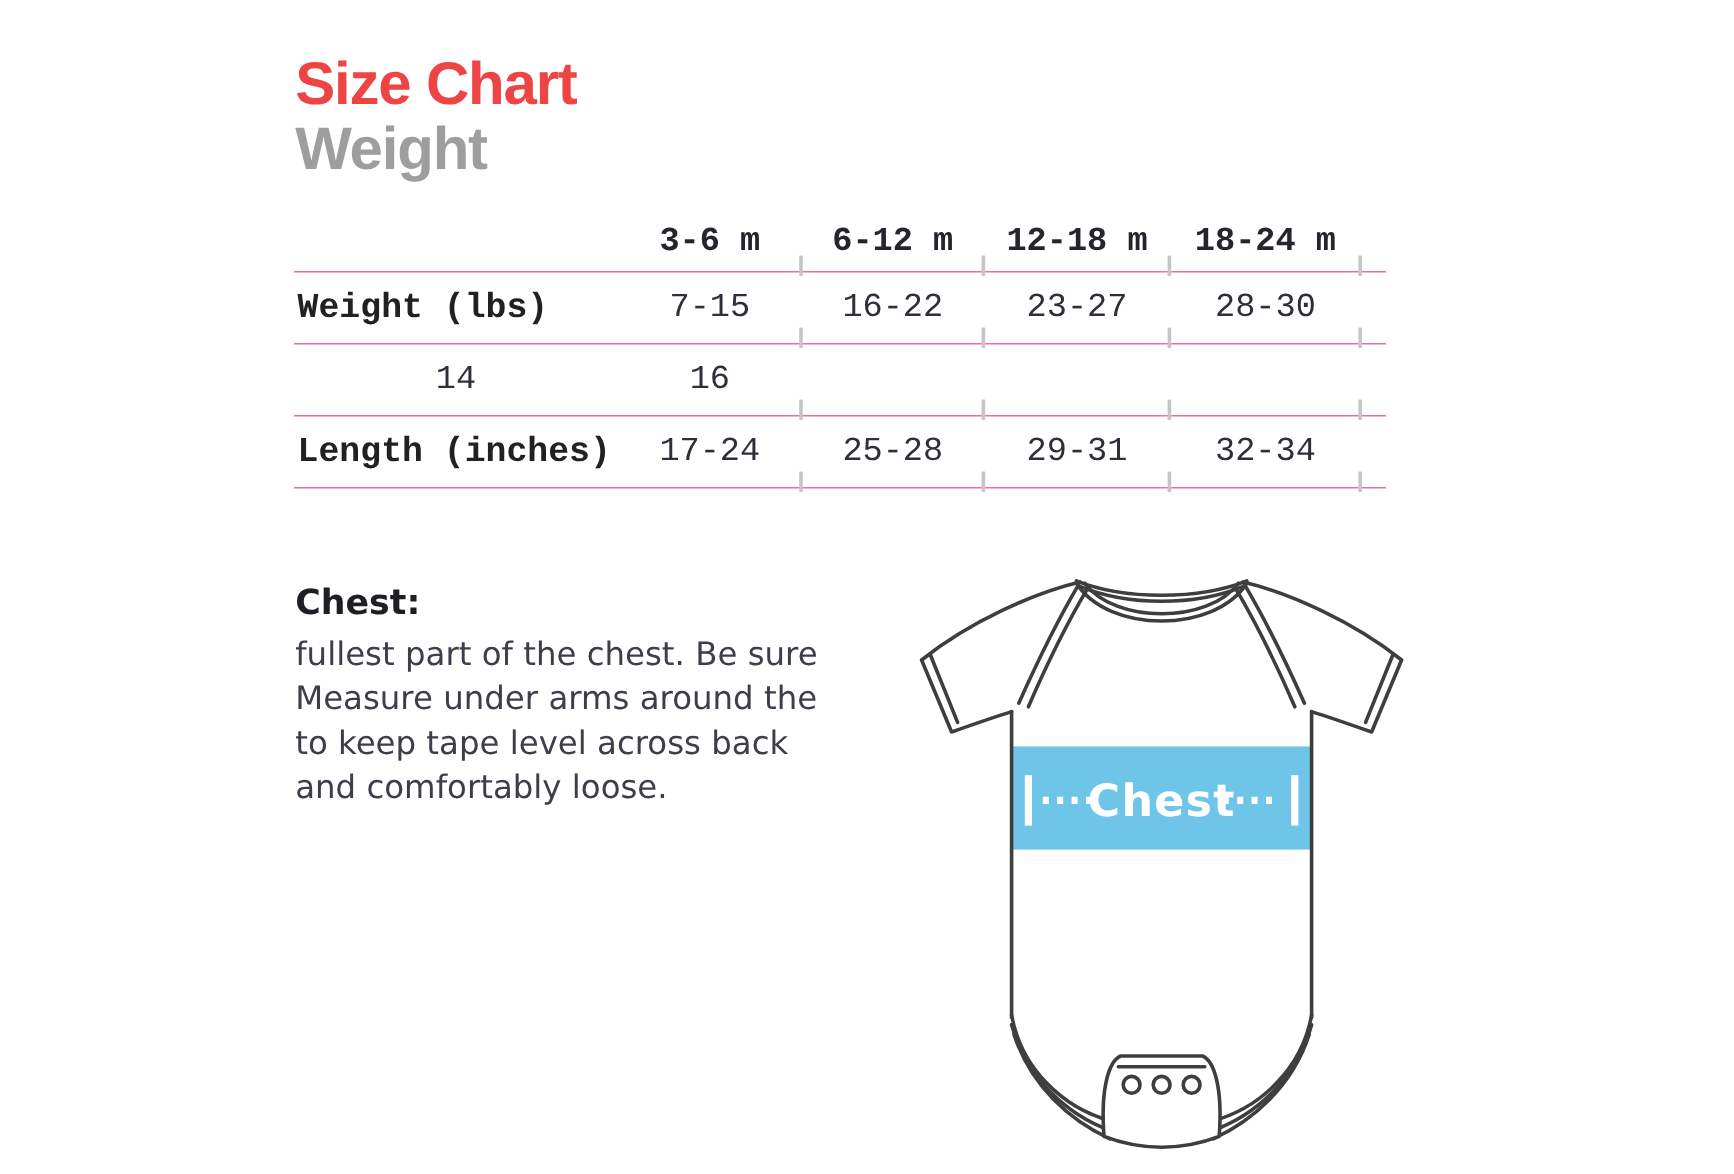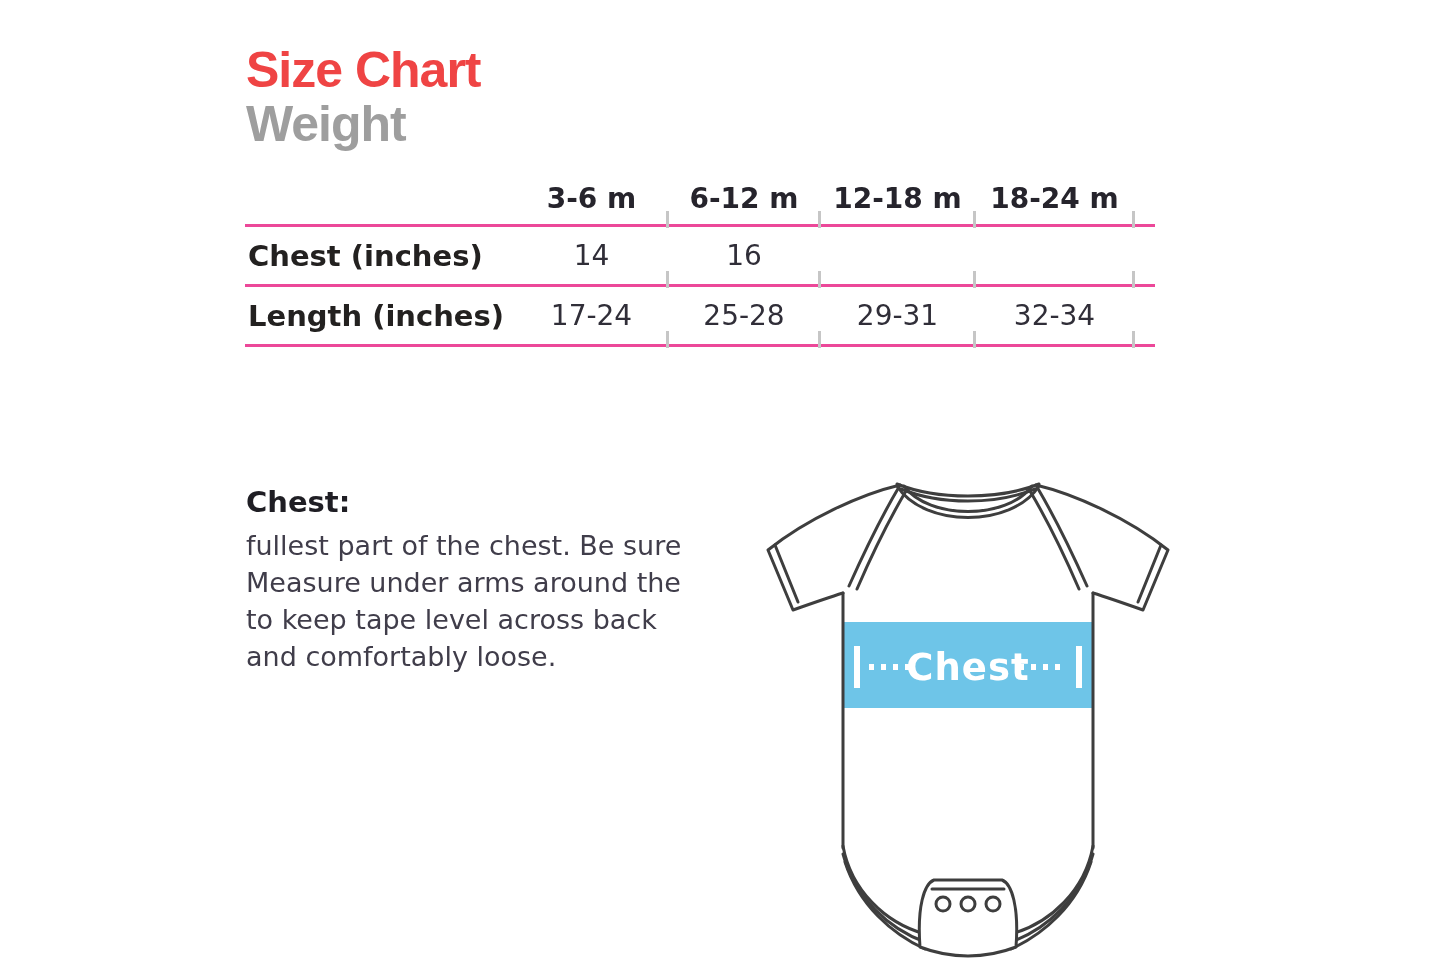--- a/index.html
+++ b/index.html
@@ -26,21 +26,22 @@
   }
 
   
   .size-table {
     position: absolute; left: 245px; top: 178px; width: 910px;
   }
   .trow {
     position: relative;
     display: grid;
     grid-template-columns: 270px 153px 152px 155px 159px;
-    border-bottom: 3px solid #ec4899;
+    border-bottom: 1px solid #ec4899;
+    font-family: Liberation Mono, monospace;
   }
   .trow.thead { height: 49px; }
   .trow.tdata { height: 60px; }
   .cell { display: flex; align-items: center; }
   .thead .cell { align-items: flex-end; padding-bottom: 9px; }
   .cell.chead {
     justify-content: center;
     font-weight: 700; font-size: 28px; color: #26242c;
   }
   .cell.rlabel {
@@ -94,23 +95,33 @@
     <div class="cell chead">3-6 m</div>
     <div class="cell chead">6-12 m</div>
     <div class="cell chead">12-18 m</div>
     <div class="cell chead">18-24 m</div>
     <i class="tick t1"></i>
     <i class="tick t2"></i>
     <i class="tick t3"></i>
     <i class="tick t4"></i>
   </div>
 
+  <div class="trow tdata">
+    <div class="cell rlabel">Weight (lbs)</div>
+    <div class="cell cval">7-15</div>
+    <div class="cell cval">16-22</div>
+    <div class="cell cval">23-27</div>
+    <div class="cell cval">28-30</div>
+    <i class="tick t1"></i>
+    <i class="tick t2"></i>
+    <i class="tick t3"></i>
+    <i class="tick t4"></i>
+  </div>
 
   <div class="trow tdata">
-    <div class="cell rlabel">Chest (inches)</div>
     <div class="cell cval">14</div>
     <div class="cell cval">16</div>
     <i class="tick t1"></i>
     <i class="tick t2"></i>
     <i class="tick t3"></i>
     <i class="tick t4"></i>
   </div>
 
   <div class="trow tdata">
     <div class="cell rlabel">Length (inches)</div>

